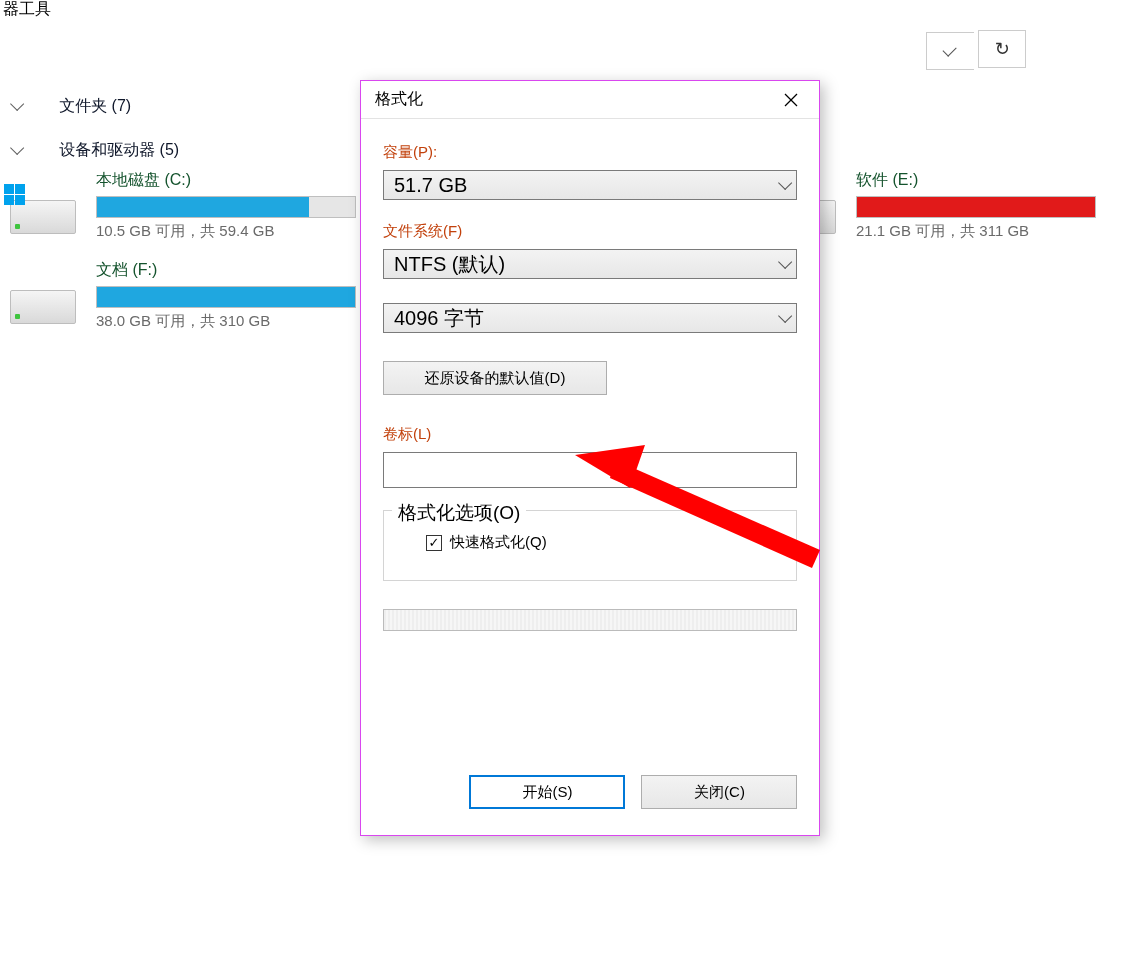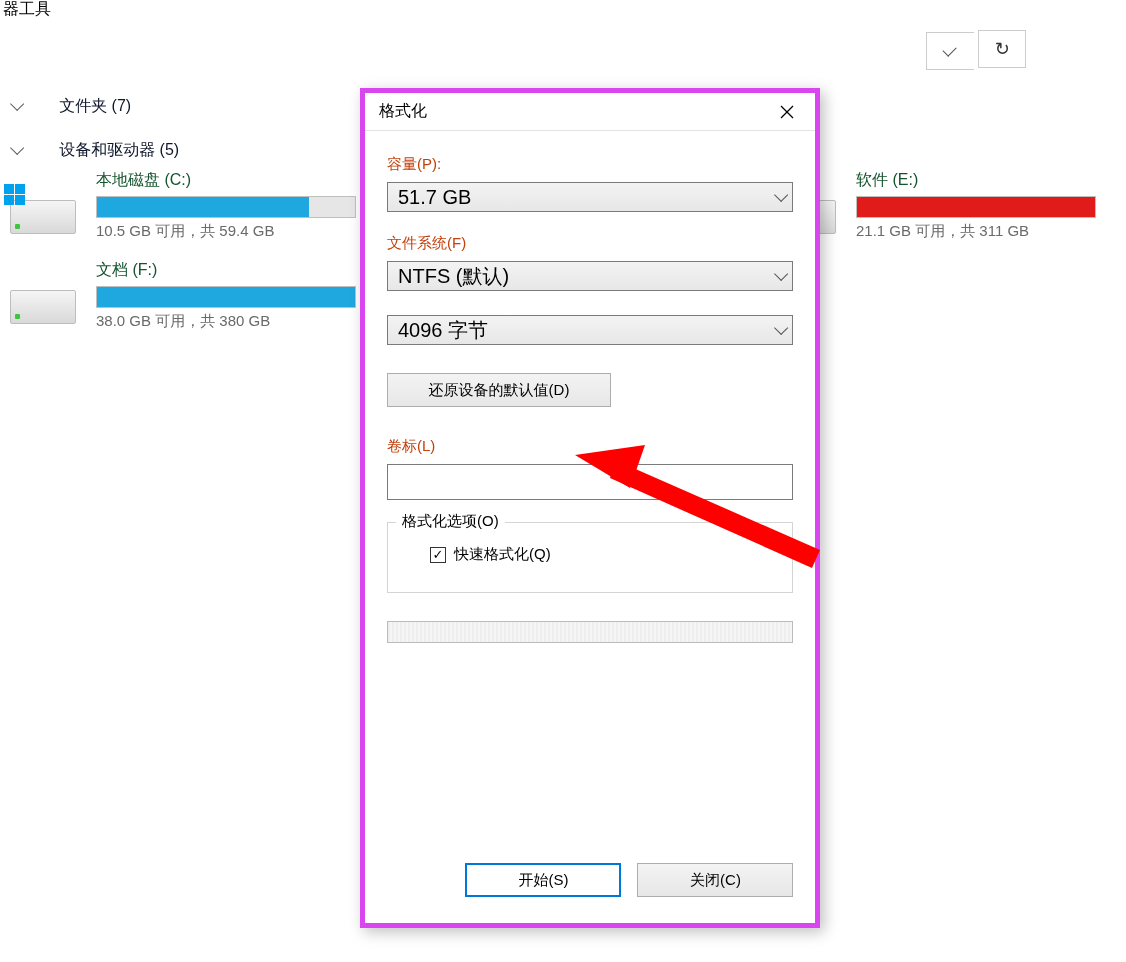--- a/index.html
+++ b/index.html
@@ -32,35 +32,35 @@
   .hdd-body { width:66px; height:34px; background: linear-gradient(#f5f5f5,#d9d9d9); border:1px solid #bdbdbd; border-radius:2px; position:absolute; bottom:0; left:0; }
   .hdd-led { position:absolute; left:4px; bottom:4px; width:5px; height:5px; background:#3ec43e; border-radius:1px; }
   .win-badge { position:absolute; left:-6px; top:4px; width:24px; height:24px; }
   .win-badge span { position:absolute; width:10px; height:10px; background:#00a2ed; }
   .win-badge span:nth-child(1){left:0;top:0}
   .win-badge span:nth-child(2){left:11px;top:0}
   .win-badge span:nth-child(3){left:0;top:11px}
   .win-badge span:nth-child(4){left:11px;top:11px}
 
   
-  .dialog { position:absolute; left:360px; top:80px; width:460px; height:840px; background:#fff; border:5px solid #d946ef; box-shadow: 4px 4px 14px rgba(0,0,0,.25); margin-top: 8px; }
+  .dialog { position:absolute; left:360px; top:80px; width:460px; height:756px; background:#fff; border:1px solid #d946ef; box-shadow: 4px 4px 14px rgba(0,0,0,.25); }
   .dlg-titlebar { height:38px; display:flex; align-items:center; justify-content:space-between; padding:0 12px 0 14px; border-bottom:1px solid #e3e3e3; }
   .dlg-title { font-size:16px; }
   .dlg-close { width:32px; height:28px; display:flex; align-items:center; justify-content:center; cursor:pointer; }
   .dlg-close svg { width:14px; height:14px; }
   .dlg-body { padding: 18px 22px 0 22px; }
   .field-label { font-size:15px; color:#c2410c; margin-top:6px; }
   .combo { margin-top:8px; height:30px; border:1px solid #7a7a7a; background: linear-gradient(#f3f3f3,#e7e7e7); display:flex; align-items:center; justify-content:space-between; padding:0 8px 0 10px; cursor:pointer; font-size:20px; }
   .combo .cv { color:#000; }
   .combo .dd { width:10px; height:10px; border-right:1.5px solid #555; border-bottom:1.5px solid #555; transform: rotate(45deg) translateY(-3px); }
   .spacer-16{height:16px}
   .btn-restore { margin-top:28px; height:34px; width:224px; border:1px solid #adadad; background: linear-gradient(#f3f3f3,#e7e7e7); font-size:15px; cursor:pointer; }
   .text-input { margin-top:8px; width:100%; height:36px; border:1px solid #7a7a7a; padding:0 8px; font-size:15px; }
   .groupbox { margin-top:22px; border:1px solid #d4d4d4; position:relative; padding:22px 14px 28px 14px; }
-  .group-title { position:absolute; top:-11px; left:8px; background:#fff; padding:0 6px; font-size:15px; }
+  .group-title { position:absolute; top:-11px; left:8px; background:#fff; padding:0 6px; font-size:19px; }
   .chk { display:flex; align-items:center; gap:8px; font-size:15px; cursor:pointer;padding-left:28px; }
   .chk .box { width:16px; height:16px; border:1px solid #333; display:flex; align-items:center; justify-content:center; }
   .chk .box.checked::after { content:"✓"; font-size:13px; line-height:1; color:#000; }
   .progress-slot { margin-top:28px; height:22px; border:1px solid #bbb; background: repeating-linear-gradient(90deg,#eee,#eee 2px,#f6f6f6 2px,#f6f6f6 4px); }
   .dlg-buttons { position:absolute; right:22px; bottom:26px; display:flex; gap:16px; }
   .dlg-btn { width:156px; height:34px; border:1px solid #adadad; background: linear-gradient(#f3f3f3,#e7e7e7); font-size:15px; cursor:pointer;padding-left:7px; }
   .dlg-btn.primary { border:2px solid #0078d7; background:#fff; }
 
   
   .arrow-svg { position:absolute; left:560px; top:410px; width:270px; height:170px; pointer-events:none; }
@@ -127,21 +127,21 @@
   <div class="drive" id="drive-f" style="left:0; top:90px;">
     <div class="icon">
         <div class="hdd-body">
           <div class="hdd-led"></div>
         </div>
       </div>
     <div class="label">文档 (F:)</div>
     <div class="bar">
         <div class="fill" id="fill-f" style="width: 100%; background: rgb(31, 167, 224);"></div>
       </div>
-    <div class="status">38.0 GB 可用，共 380 GB</div>
+    <div class="status">38.0 GB 可用，共 310 GB</div>
   </div>
 </div>
 
 <div class="dialog">
   <div class="dlg-titlebar">
     <span class="dlg-title">格式化</span>
     <div class="dlg-close">
       <svg viewBox="0 0 14 14">
           <line x1="1" y1="1" x2="13" y2="13" stroke="#000" stroke-width="1.3"></line>
           <line x1="13" y1="1" x2="1" y2="13" stroke="#000" stroke-width="1.3"></line>

